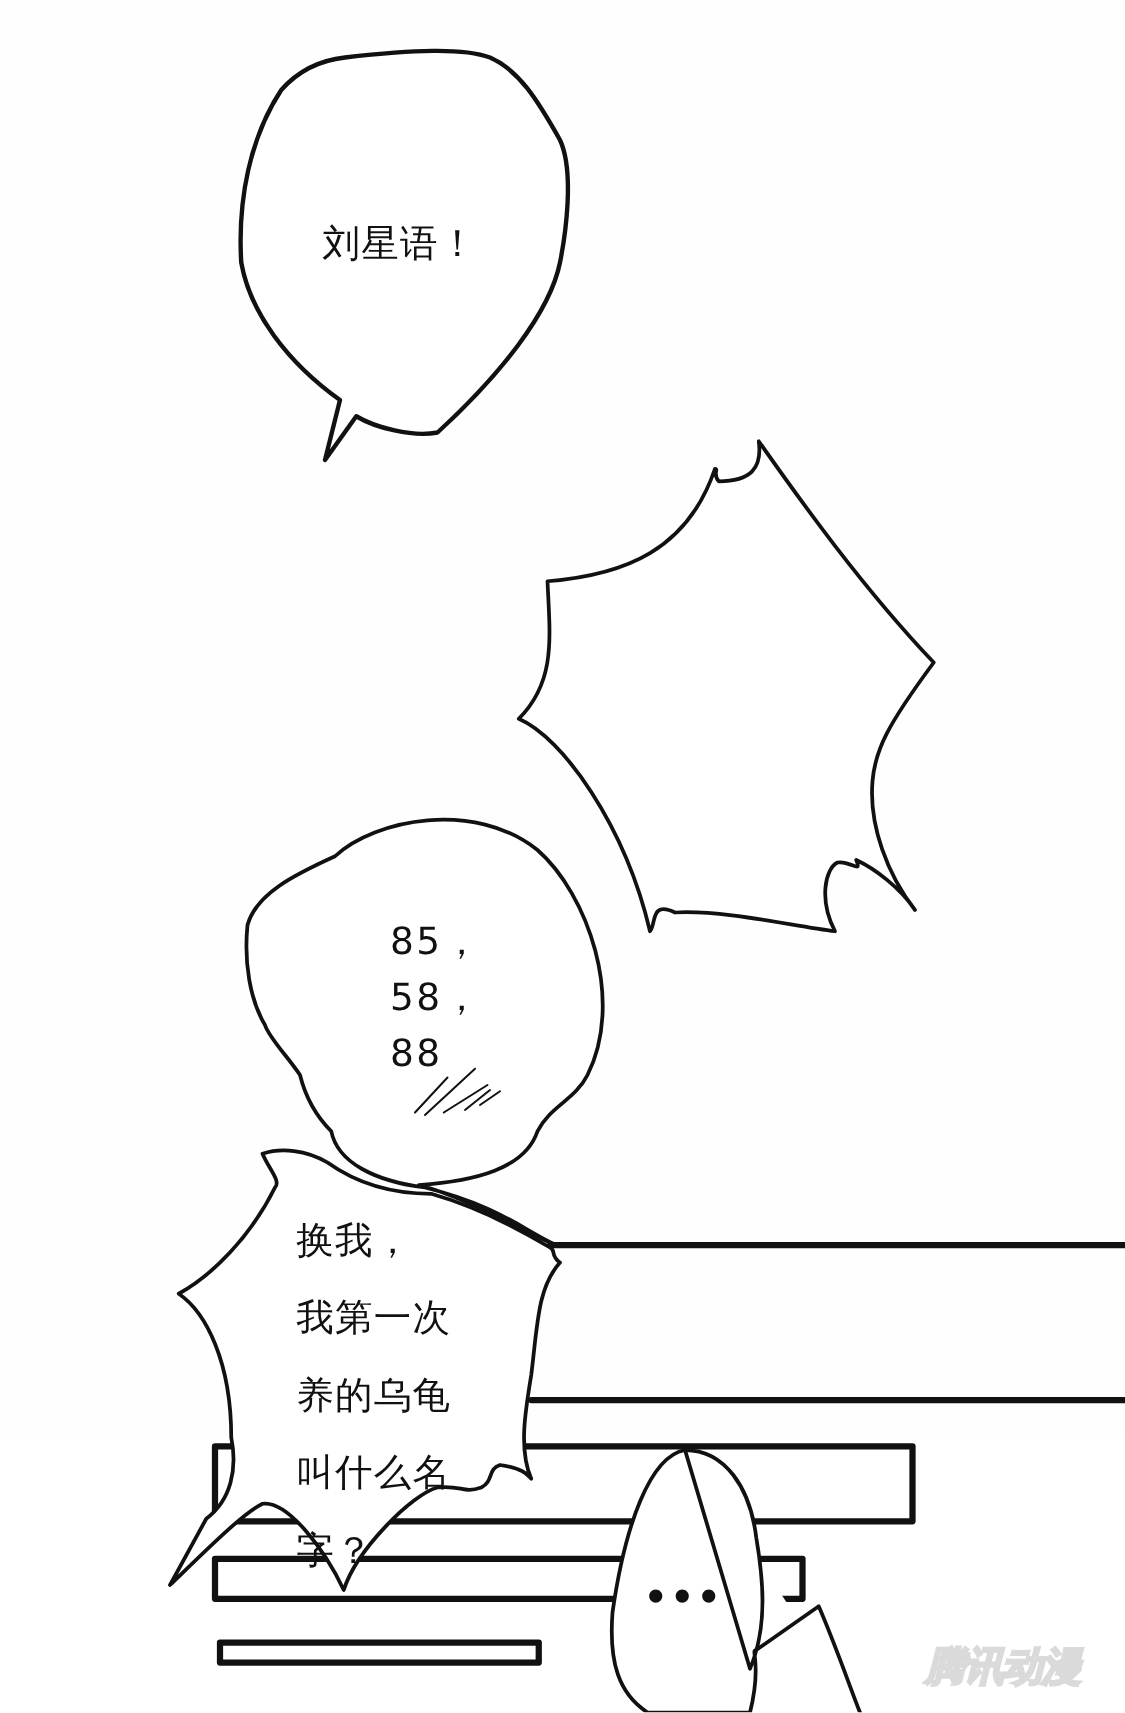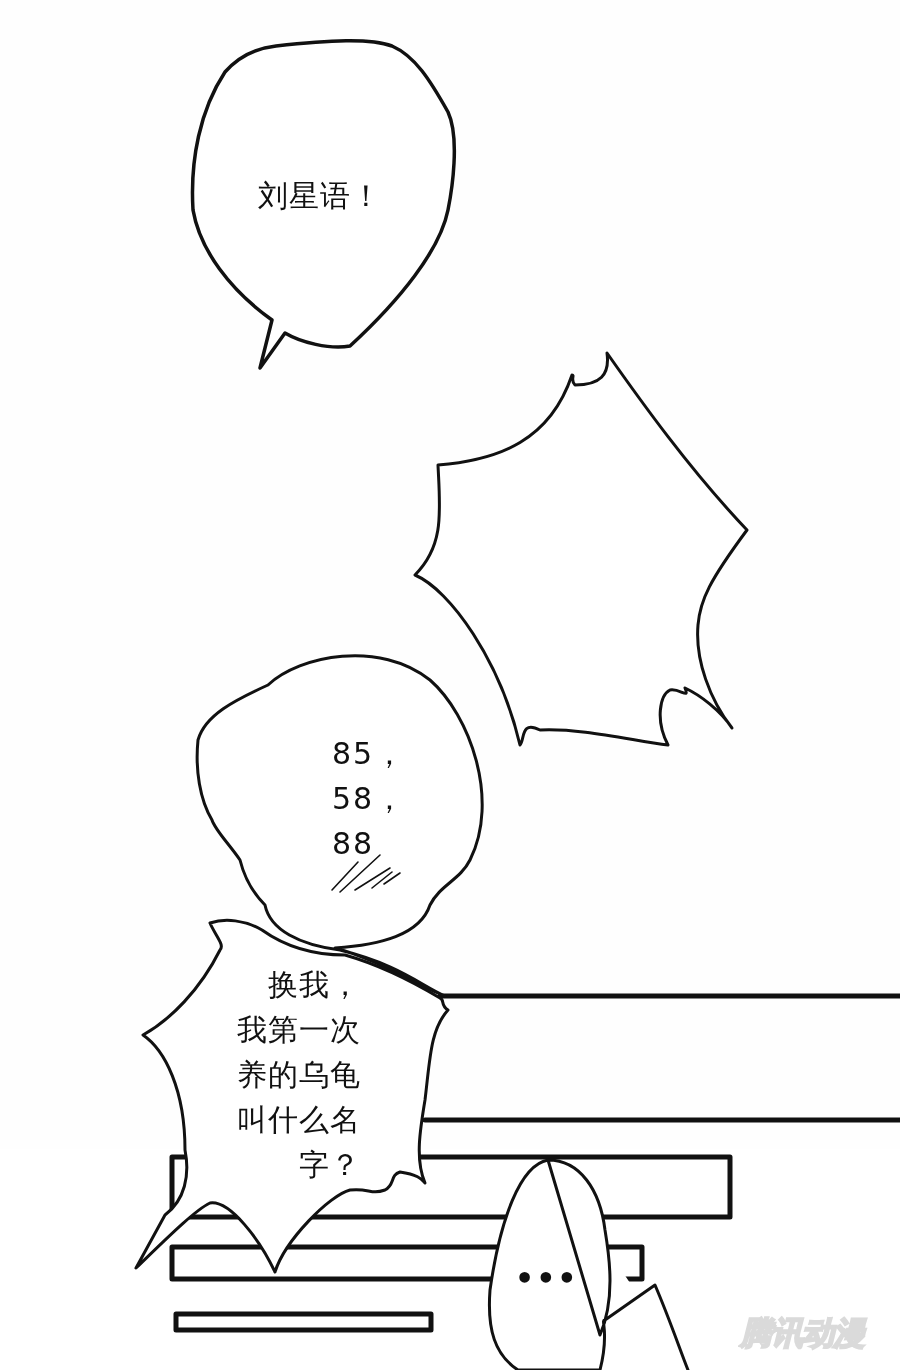--- a/index.html
+++ b/index.html
@@ -31,22 +31,22 @@
       position: absolute;
       color: #111111;
       font-family: "DejaVu Sans", sans-serif;
       font-size: 30px;
       line-height: 42px;
       white-space: pre;
       letter-spacing: 1px;
     }
     .t1 { left: 258px; top: 175px; font-size: 30px; }
     .t2 { left: 491px; top: 561px; font-size: 30px; }
-    .t3 { left: 312px; top: 731px; font-size: 30px; line-height: 45px; letter-spacing: 2px; margin-left: 20px; }
-    .t4 { left: 237px; top: 962px; font-size: 30px; line-height: 45px; letter-spacing: 1px; text-align: right; }
+    .t3 { left: 312px; top: 731px; font-size: 30px; line-height: 45px; letter-spacing: 2px; }
+    .t4 { left: 237px; top: 962px; font-size: 30px; line-height: 62px; letter-spacing: 1px; }
     .t5 { left: 515px; top: 1258px; font-size: 30px; letter-spacing: 2px; font-weight: bold; }
     .watermark {
       position: absolute;
       left: 740px;
       top: 1312px;
       font-family: "DejaVu Sans", sans-serif;
       font-weight: bold;
       font-style: italic;
       font-size: 32px;
       color: #ffffff;

